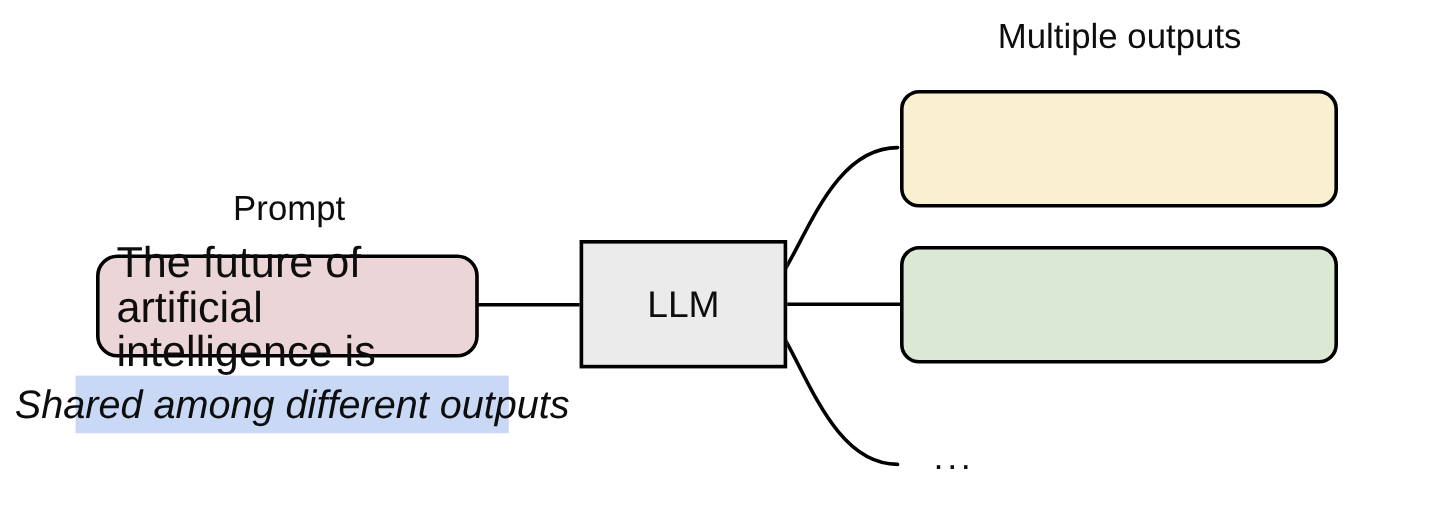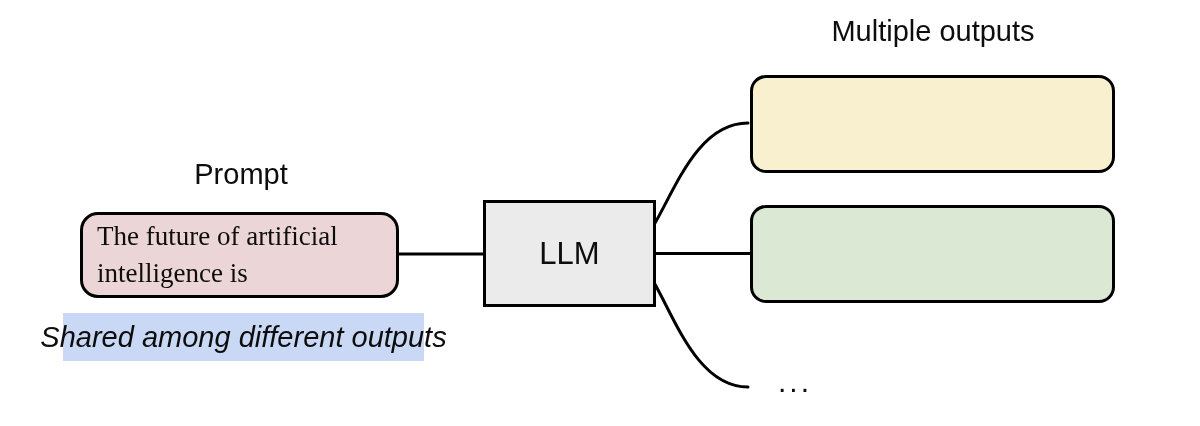--- a/index.html
+++ b/index.html
@@ -41,23 +41,22 @@
     top: 212px;
     width: 319px;
     height: 86px;
     border-radius: 18px;
     background: var(--color-prompt-fill, #ecd5d6);
     display: flex;
     align-items: center;
     padding: 0 14px;
   }
   #prompt-box .box-text {
-    font-size: 27px;
+    font-size: 36px;
     line-height: 37px;
-    font-family: Liberation Serif, serif;
   }
   #llm-box {
     left: 483px;
     top: 200px;
     width: 173px;
     height: 107px;
     background: var(--color-llm-fill, #ebebeb);
     display: flex;
     align-items: center;
     justify-content: center;
@@ -86,21 +85,21 @@
     position: absolute;
     left: 63px;
     top: 313px;
     width: 361px;
     height: 48px;
     background: var(--color-note-fill, #c9d8f4);
     display: flex;
     align-items: center;
     justify-content: center;
     font-style: italic;
-    font-size: 29px;
+    font-size: 33px;
     white-space: nowrap;
   }
   .floating-label {
     position: absolute;
     font-size: 29px;
     line-height: 1.1;
     white-space: nowrap;
     transform: translateX(-50%);
   }
   #prompt-label {

